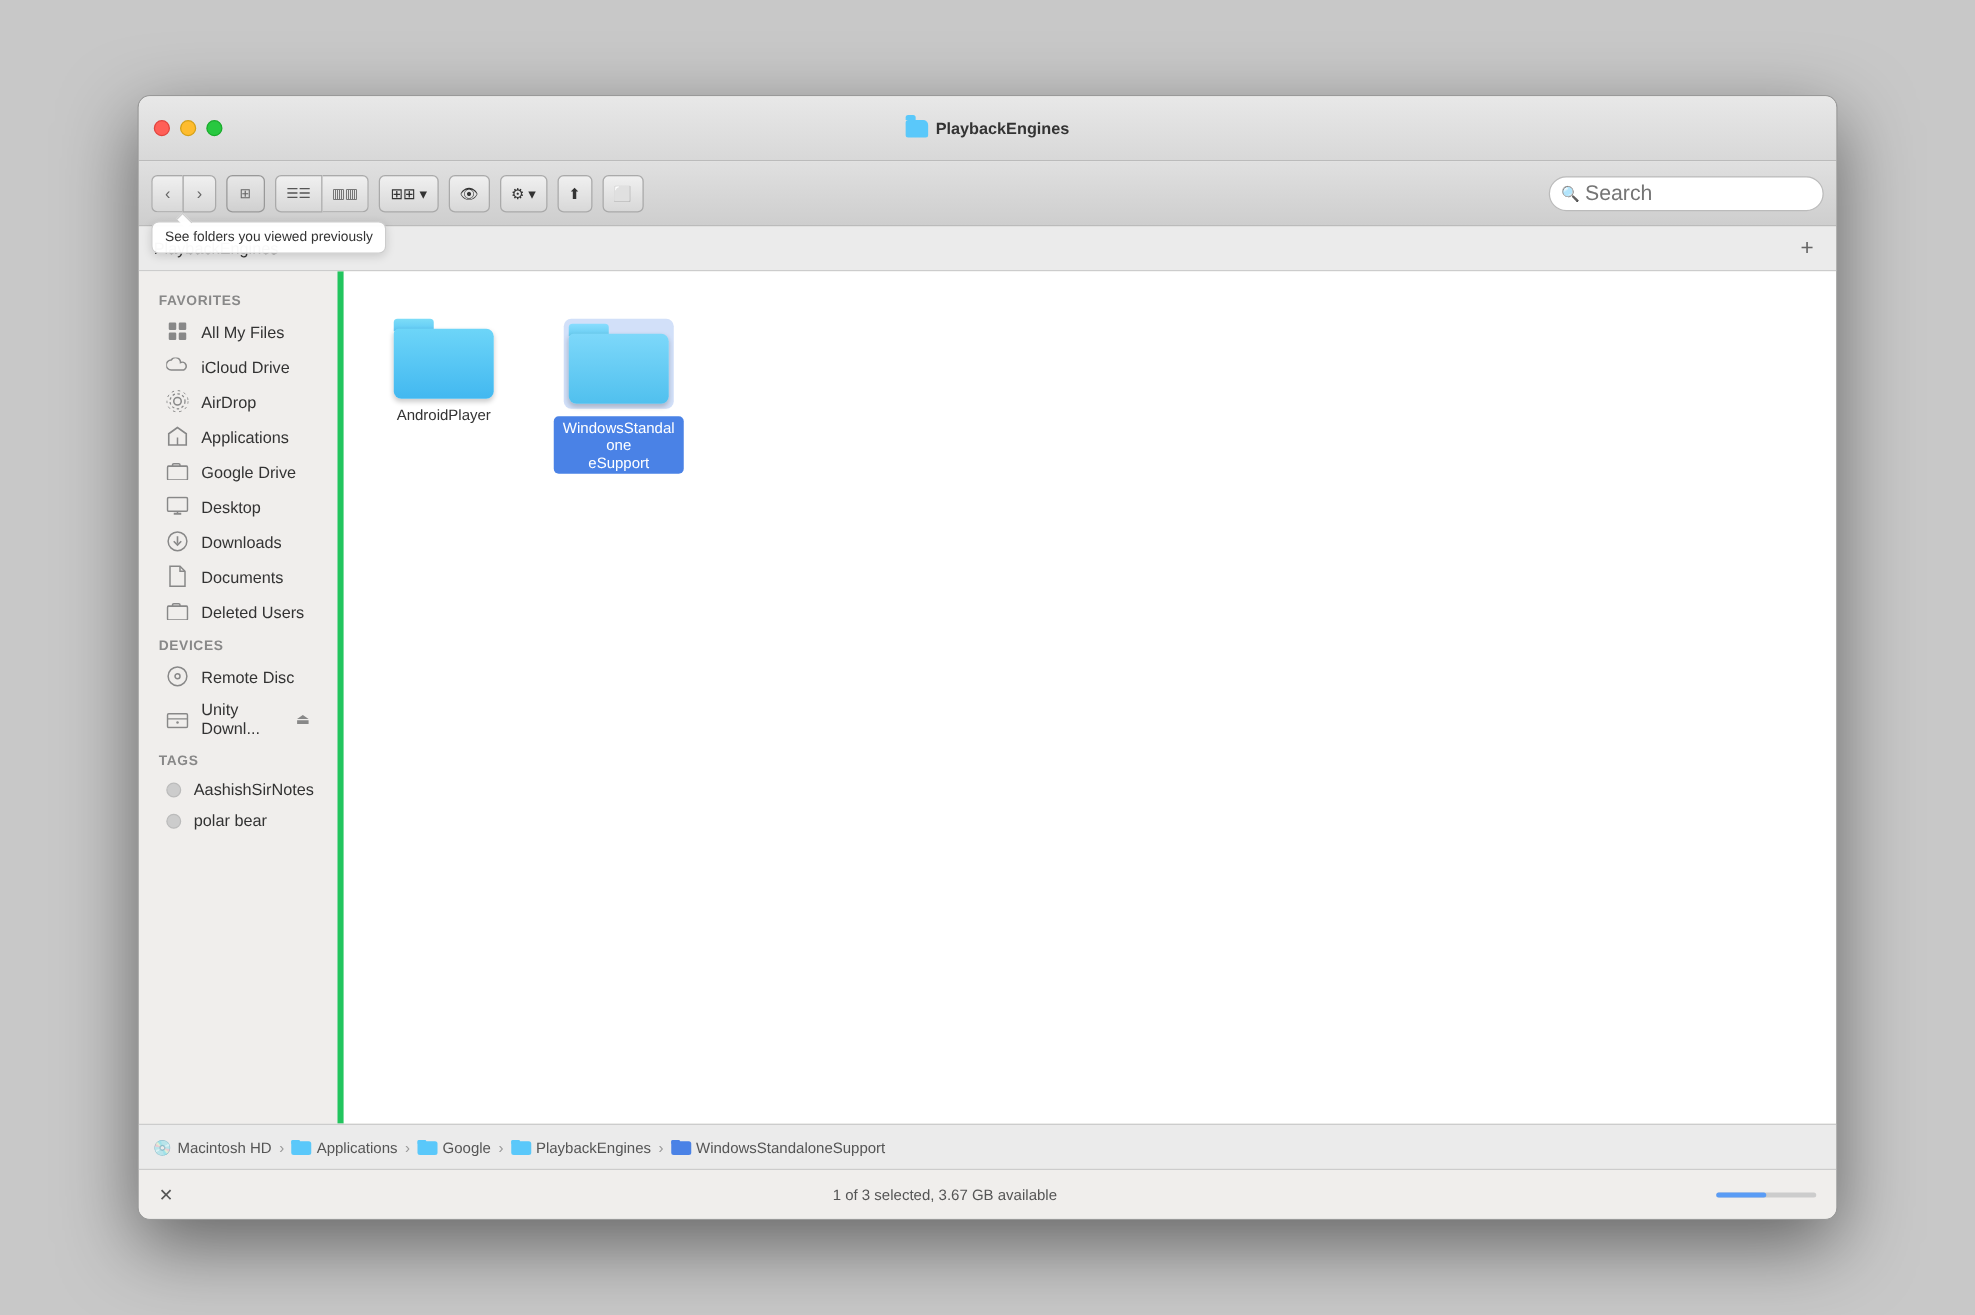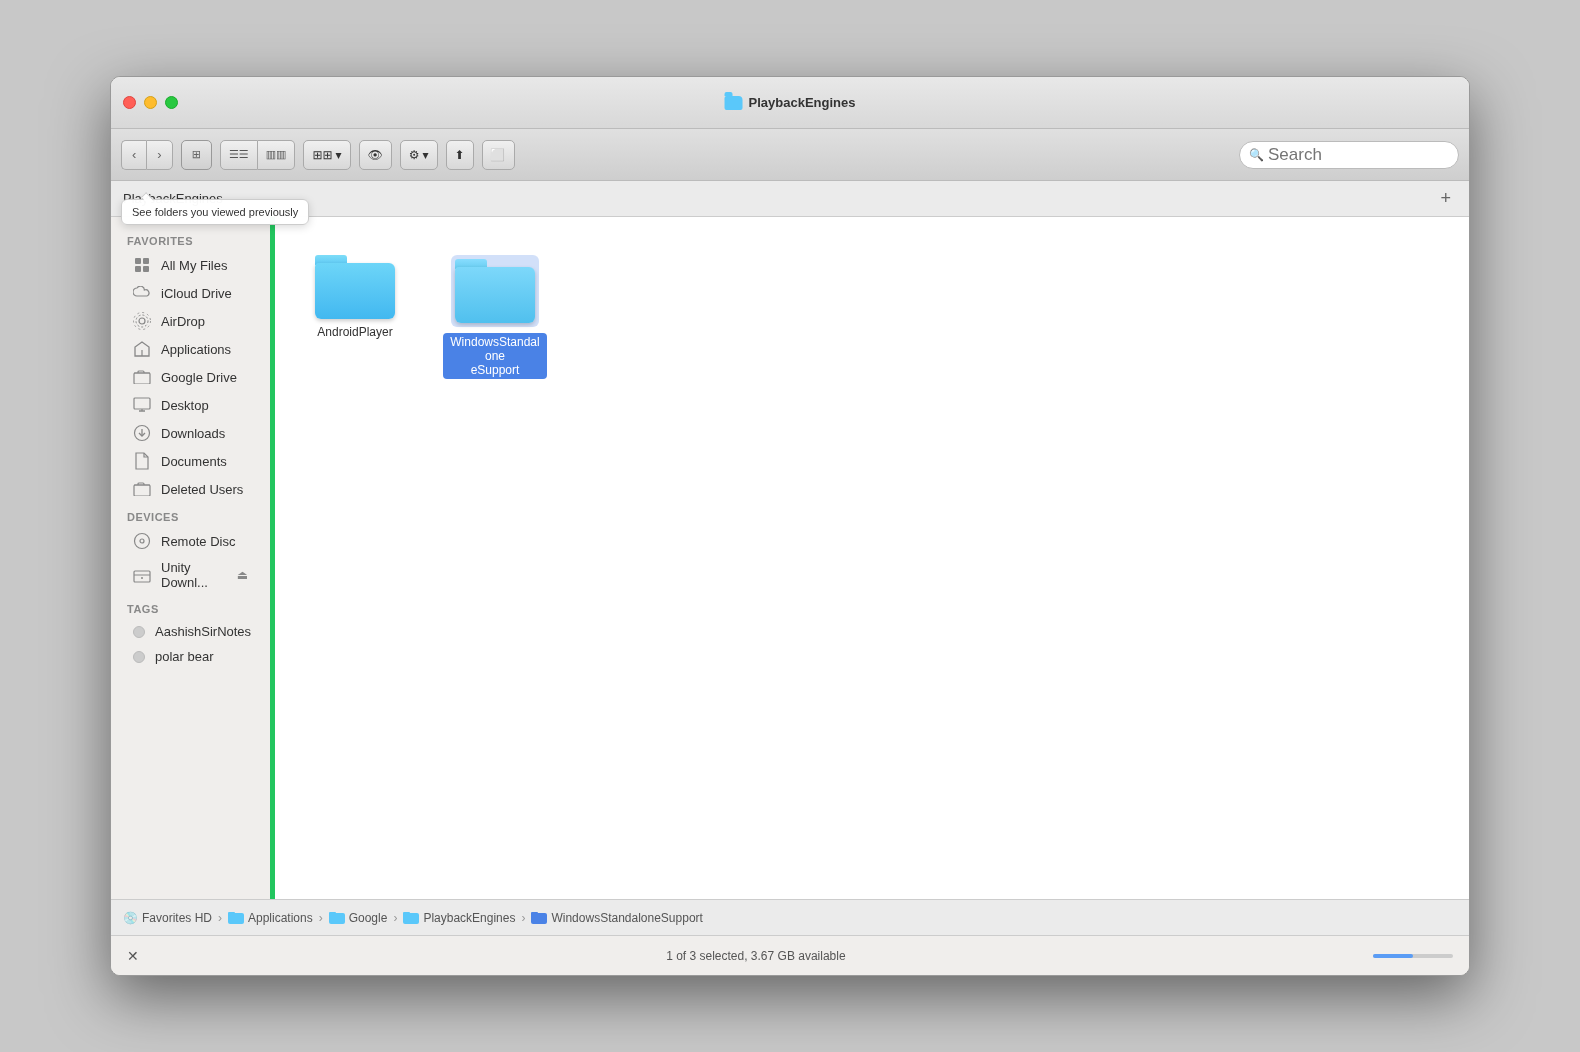--- a/index.html
+++ b/index.html
@@ -132,21 +132,21 @@
       height: 30px;
       display: flex;
       align-items: center;
       font-size: 11px;
     }
     .view-btn:first-child { border-radius: 5px 0 0 5px; }
     .view-btn:last-child { border-radius: 0 5px 5px 0; }
     .view-btn + .view-btn { border-left: none; }
     .tooltip-bubble {
       position: absolute;
-      top: 70px;
+      top: 48px;
       left: 10px;
       background: rgba(255,255,255,0.97);
       border: 1px solid #ccc;
       border-radius: 6px;
       padding: 6px 10px;
       font-size: 11px;
       color: #333;
       white-space: nowrap;
       box-shadow: 0 2px 8px rgba(0,0,0,0.15);
       z-index: 100;
@@ -653,21 +653,21 @@
         </div>
         <span class="folder-label" style="background:#4a82e6; color:white; border-radius:4px; padding:2px 6px; font-size:12px; text-align:center;">WindowsStandalone<br>eSupport</span>
       </div>
     </div>
   </div>
 
   <div class="breadcrumb-bar">
 
     <div class="breadcrumb-item">
       <span class="hd-icon">💿</span>
-      <span>Favorites HD</span>
+      <span>Macintosh HD</span>
     </div>
     <span class="breadcrumb-sep">›</span>
     <div class="breadcrumb-item">
       <div class="breadcrumb-folder-icon bc-blue">
         <div class="bc-tab"></div>
         <div class="bc-body"></div>
       </div>
       <span>Applications</span>
     </div>
     <span class="breadcrumb-sep">›</span>

